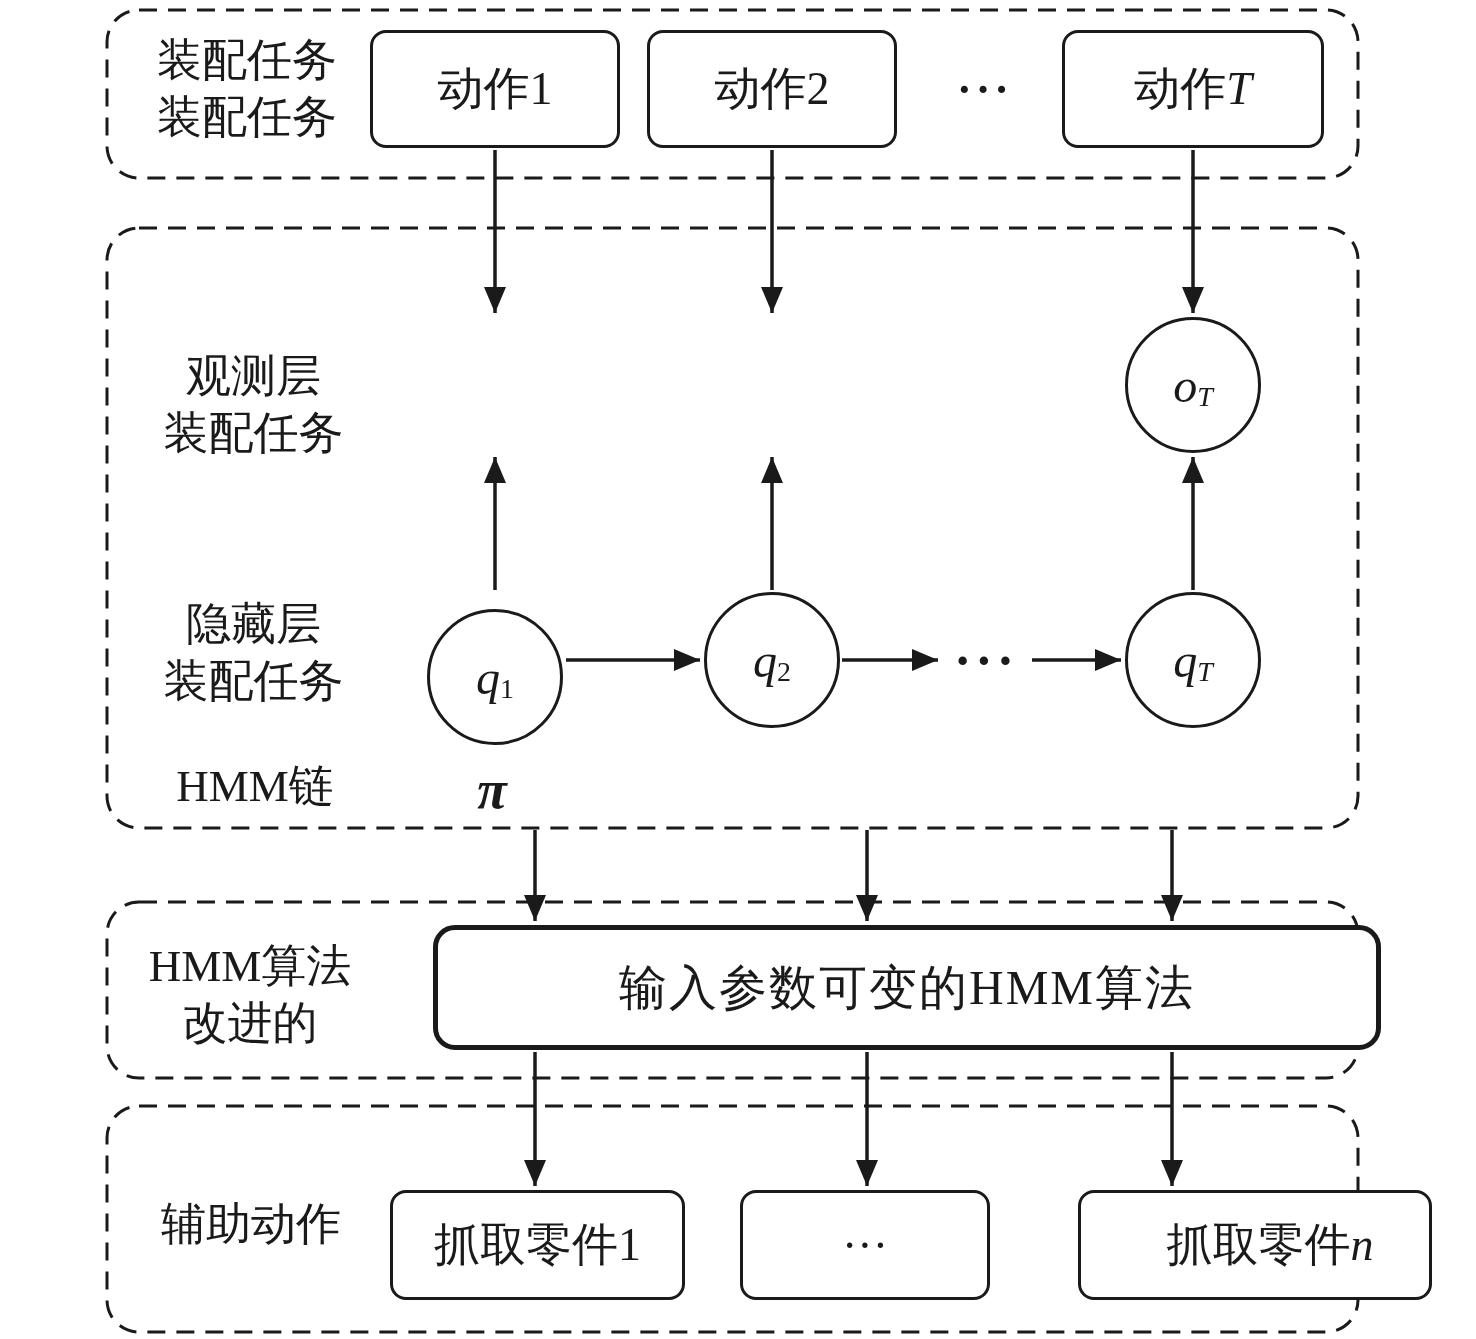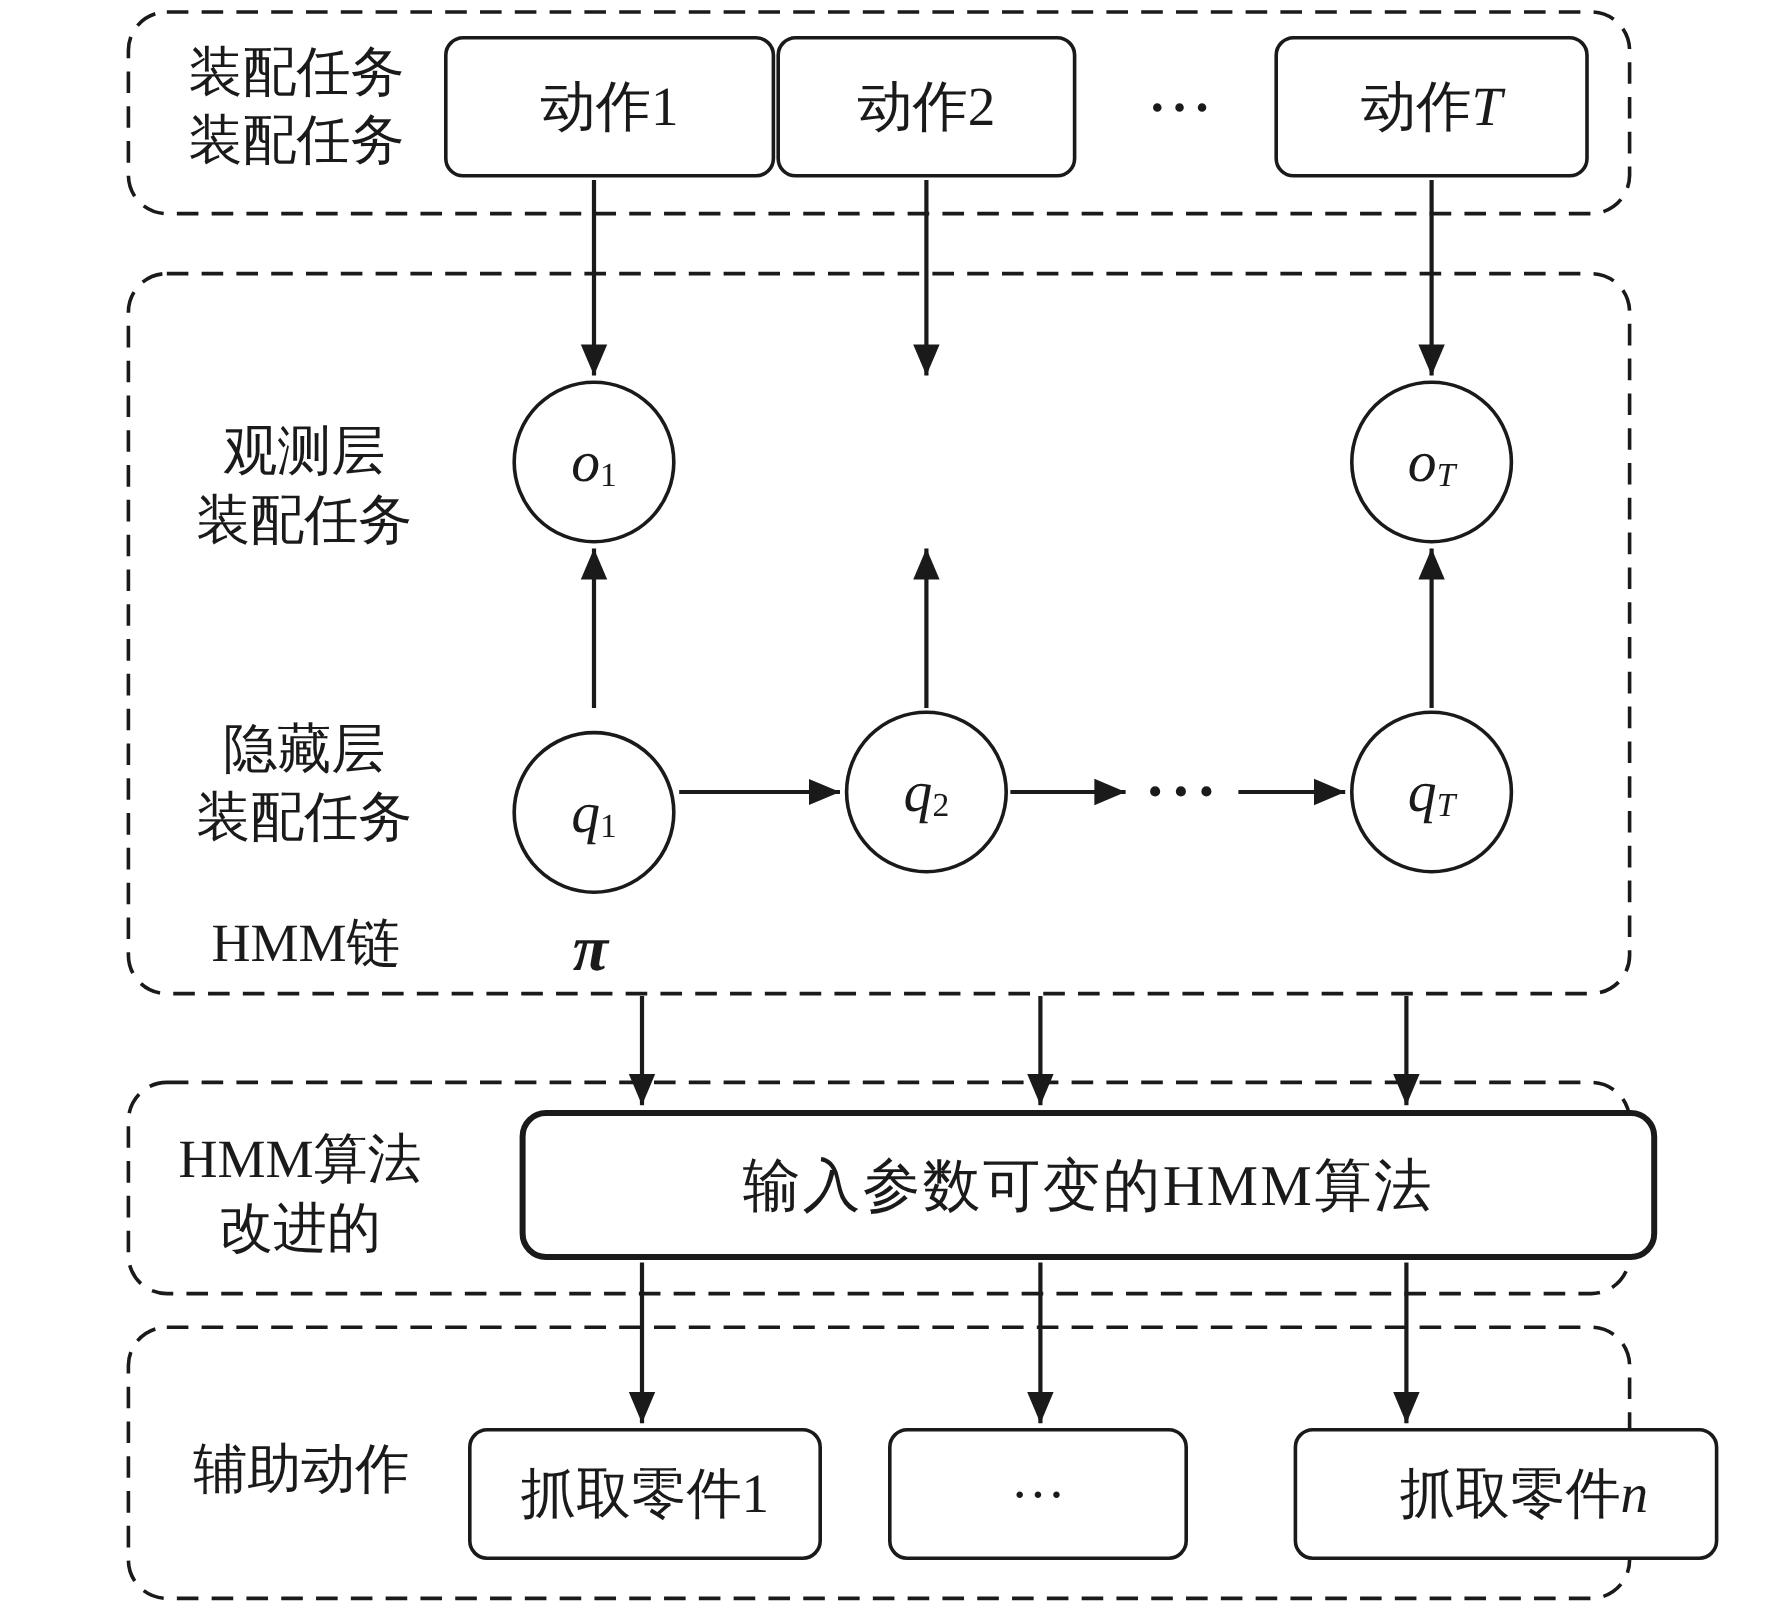--- a/index.html
+++ b/index.html
@@ -128,21 +128,21 @@
     <line class="arrow" x1="535" y1="1052" x2="535" y2="1186" marker-end="url(#ah)"></line>
     <line class="arrow" x1="867" y1="1052" x2="867" y2="1186" marker-end="url(#ah)"></line>
     <line class="arrow" x1="1172" y1="1052" x2="1172" y2="1186" marker-end="url(#ah)"></line>
   </svg>
 
   <div class="side-label" style="left:118px; top:32px; width:258px;">
     <div>装配任务</div>
     <div>装配任务</div>
   </div>
 
-  <div class="node-box" style="left:370px; top:30px; width:276px; height:118px;">
+  <div class="node-box" style="left:370px; top:30px; width:250px; height:118px;">
     <span><span>动作</span><span>1</span></span>
   </div>
   <div class="node-box" style="left:647px; top:30px; width:250px; height:118px;">
     <span><span>动作</span><span>2</span></span>
   </div>
   <div class="ellipsis" style="left:935px; top:30px; width:100px; height:118px; font-size:44px;">···</div>
   <div class="node-box" style="left:1062px; top:30px; width:262px; height:118px;">
     <span><span>动作</span><span class="mvar">T</span></span>
   </div>
 
@@ -150,23 +150,20 @@
     <div>观测层</div>
     <div>装配任务</div>
   </div>
   <div class="side-label" style="left:126px; top:596px; width:255px;">
     <div>隐藏层</div>
     <div>装配任务</div>
   </div>
   <div class="side-label" style="left:140px; top:758px; width:230px;">HMM链</div>
   <div class="pi-symbol" style="left:452px; top:755px;">π</div>
 
-  <div class="circle" style="left:427px; top:317px;">
-    <span><span class="math-base">o</span><sub class="math-sub">1</sub></span>
-  </div>
   <div class="circle" style="left:1125px; top:317px;">
     <span><span class="math-base">o</span><sub class="math-sub it">T</sub></span>
   </div>
 
   <div class="circle" style="left:427px; top:609px;align-items:center;">
     <span><span class="math-base">q</span><sub class="math-sub">1</sub></span>
   </div>
   <div class="circle" style="left:704px; top:592px;">
     <span><span class="math-base">q</span><sub class="math-sub">2</sub></span>
   </div>

